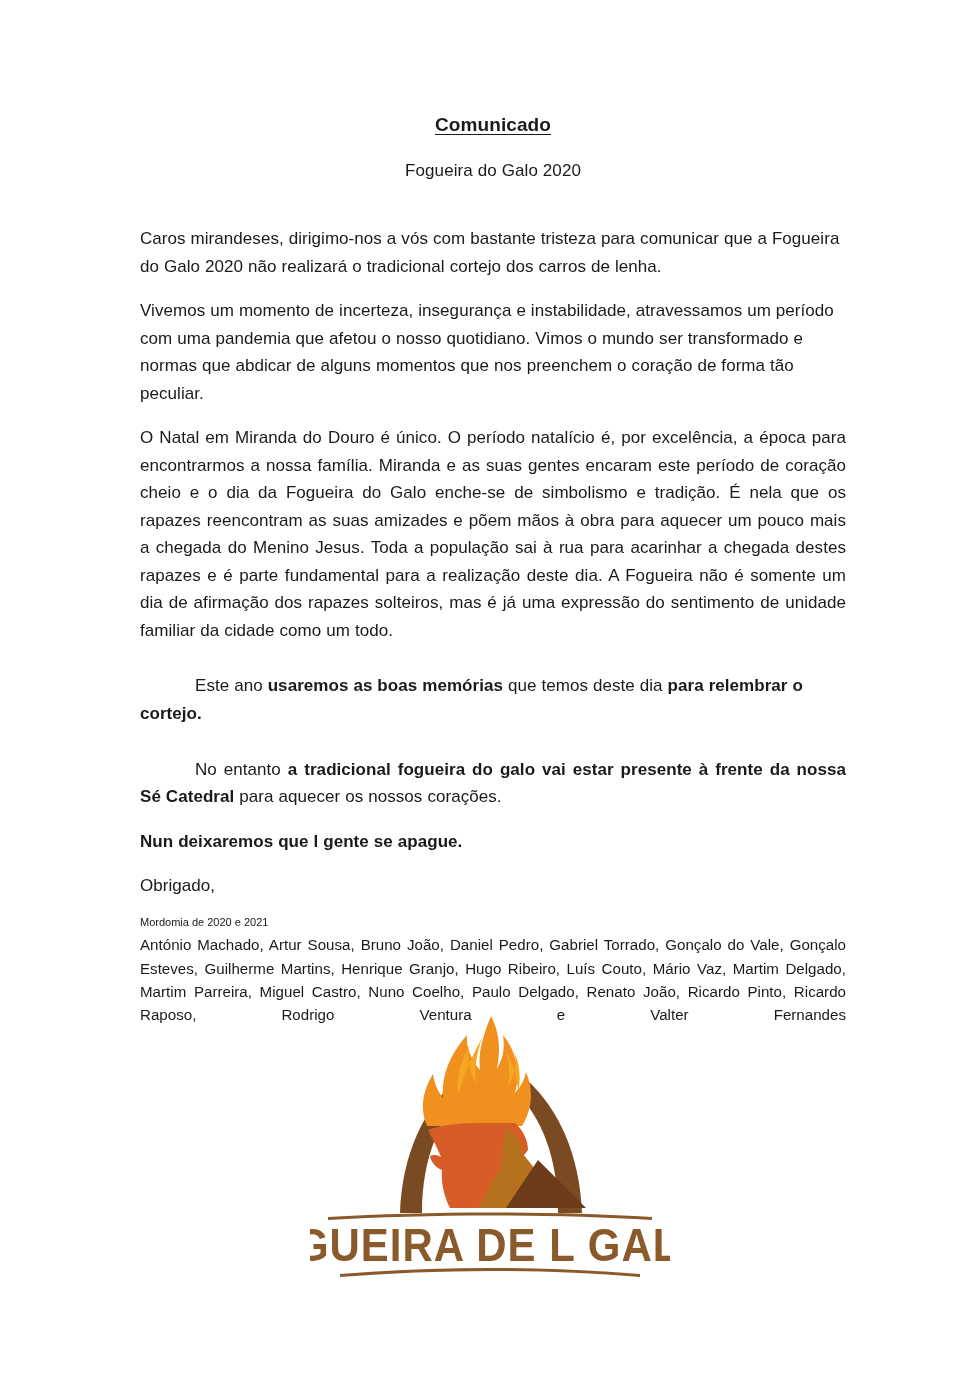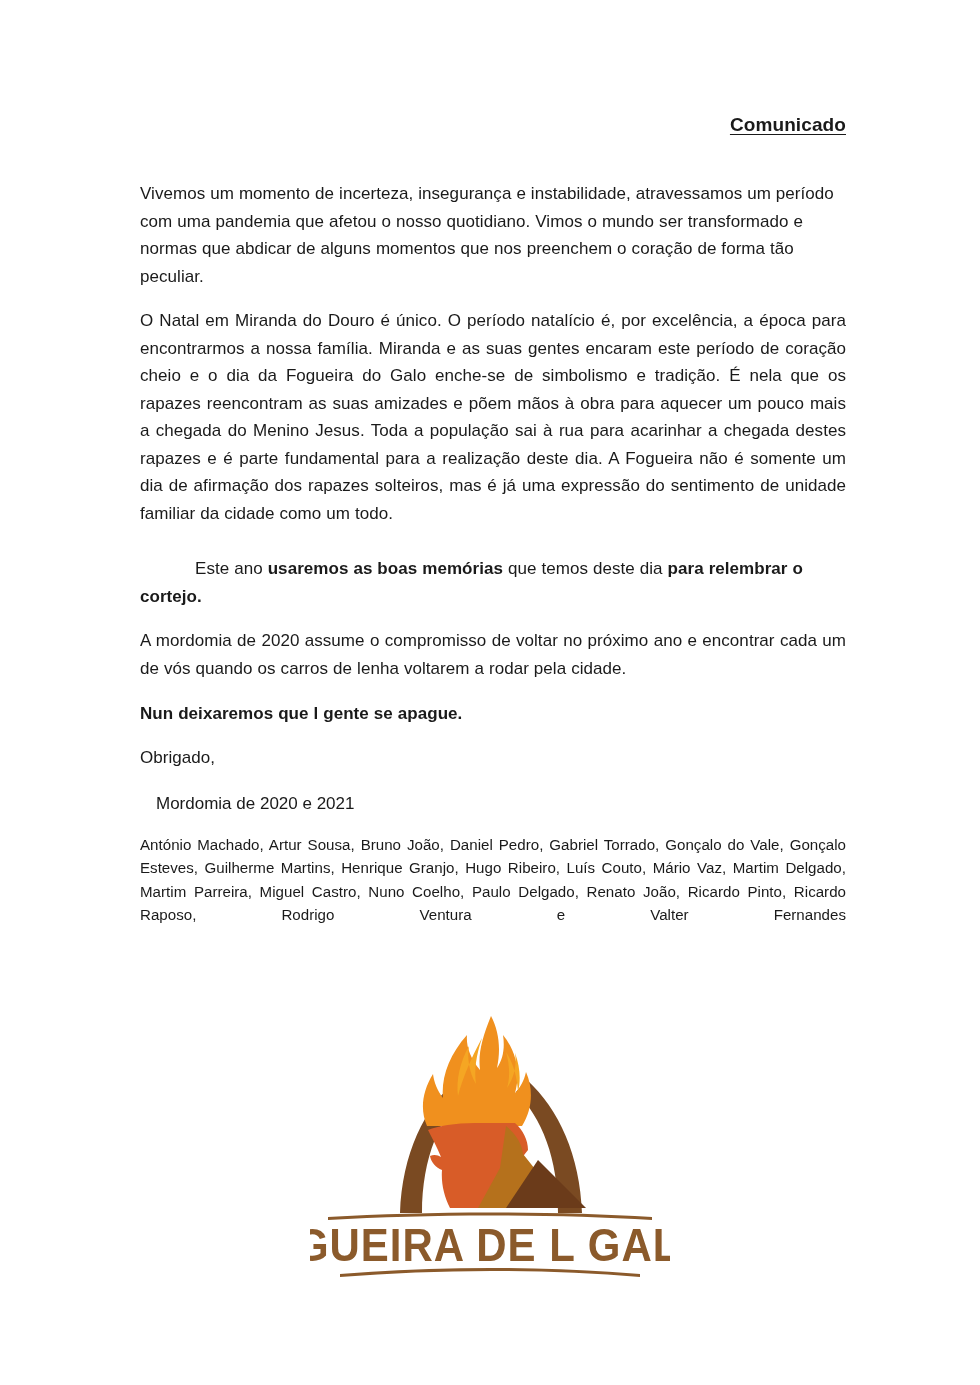--- a/index.html
+++ b/index.html
@@ -26,21 +26,21 @@
   }
 
   .content {
     position: absolute;
     left: 140px;
     top: 0;
     width: 706px;
   }
 
   .doc-title {
-    text-align: right;
+    text-align: center;
     font-weight: bold;
     font-size: 19px;
     text-decoration: underline;
     text-underline-offset: 3px;
     margin: 0;
     padding-top: 114px;
     letter-spacing: 0.1px;
   }
 
   .doc-subtitle {
@@ -72,23 +72,23 @@
   p.indent {
     text-indent: 55px;
     margin-top: 28px;
   }
 
   p.tight {
     margin-bottom: 12px;
   }
 
   .sign-name {
-    font-size: 17px;
+    font-size: 11px;
     line-height: 1.6;
-    margin: 16px;
+    margin: 0;
     padding-top: 2px;
   }
 
   .names {
     font-size: 15.1px;
     line-height: 1.55;
     text-align: justify;
     margin: 2px 0 0 0;
     letter-spacing: 0.02px;
   }
@@ -112,33 +112,35 @@
   .logo-svg { display: block; width: 360px; height: 275px; }
 </style>
 </head>
 <body>
 
 <div class="page">
 
   <div class="content">
 
     <h1 class="doc-title">Comunicado</h1>
+    <div class="doc-subtitle">Fogueira do Galo 2020</div>
 
     <div class="body-block">
 
+      <p class="para">Caros mirandeses, dirigimo-nos a vós com bastante tristeza para comunicar que a Fogueira do Galo 2020 não realizará o tradicional cortejo dos carros de lenha.</p>
 
       <p class="para">Vivemos um momento de incerteza, insegurança e instabilidade, atravessamos um período com uma pandemia que afetou o nosso quotidiano. Vimos o mundo ser transformado e normas que abdicar de alguns momentos que nos preenchem o coração de forma tão peculiar.</p>
 
       <p class="para justify">O Natal em Miranda do Douro é único. O período natalício é, por excelência, a época para encontrarmos a nossa família. Miranda e as suas gentes encaram este período de coração cheio e o dia da Fogueira do Galo enche-se de simbolismo e tradição. É nela que os rapazes reencontram as suas amizades e põem mãos à obra para aquecer um pouco mais a chegada do Menino Jesus. Toda a população sai à rua para acarinhar a chegada destes rapazes e é parte fundamental para a realização deste dia. A Fogueira não é somente um dia de afirmação dos rapazes solteiros, mas é já uma expressão do sentimento de unidade familiar da cidade como um todo.</p>
 
 
       <p class="para indent"><span>Este ano </span><b>usaremos as boas memórias</b><span> que temos deste dia </span><b>para relembrar o cortejo.</b></p>
 
+      <p class="para justify indent"><span>No entanto </span><b>a tradicional fogueira do galo vai estar presente à frente da nossa Sé Catedral</b><span> para aquecer os nossos corações.</span></p>
 
-      <p class="para justify">A mordomia de 2020 assume o compromisso de voltar no próximo ano e encontrar cada um de vós quando os carros de lenha voltarem a rodar pela cidade.</p>
 
       <p class="para"><b>Nun deixaremos que l gente se apague.</b></p>
 
       <p class="para tight">Obrigado,</p>
 
       <div class="sign-name">Mordomia de 2020 e 2021</div>
       <div class="names">António Machado, Artur Sousa, Bruno João, Daniel Pedro, Gabriel Torrado, Gonçalo do Vale, Gonçalo Esteves, Guilherme Martins, Henrique Granjo, Hugo Ribeiro, Luís Couto, Mário Vaz, Martim Delgado, Martim Parreira, Miguel Castro, Nuno Coelho, Paulo Delgado, Renato João, Ricardo Pinto, Ricardo Raposo, Rodrigo Ventura e Valter Fernandes</div>
 
     </div>
   </div>

